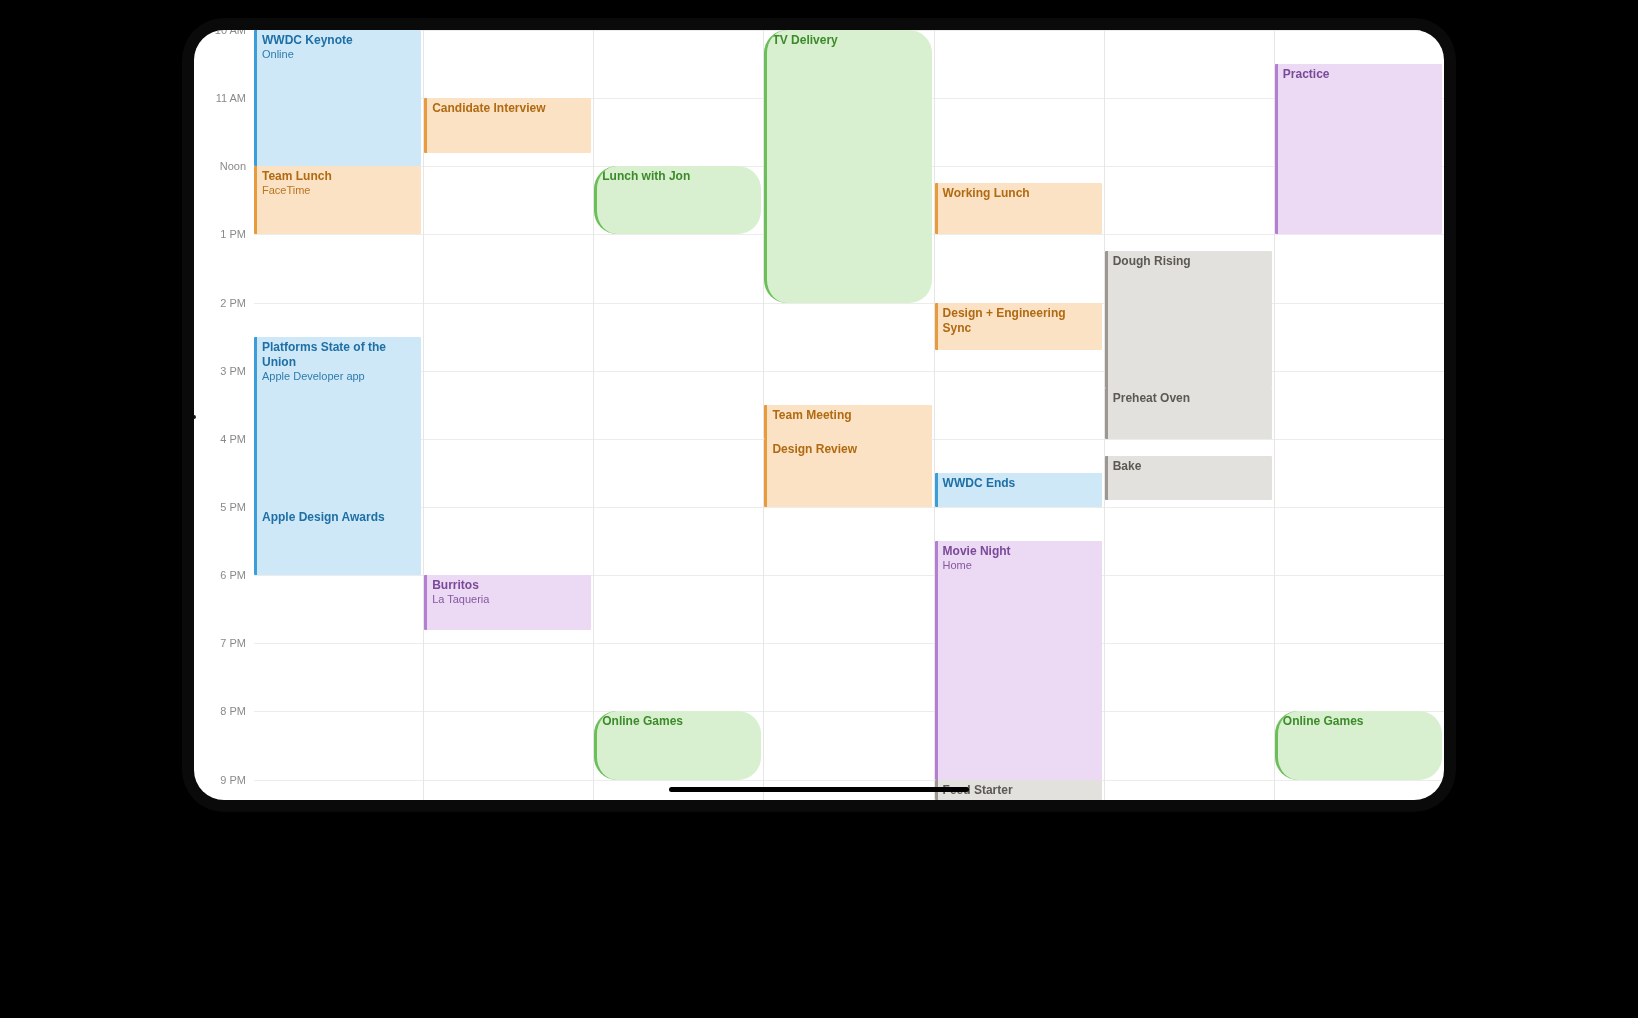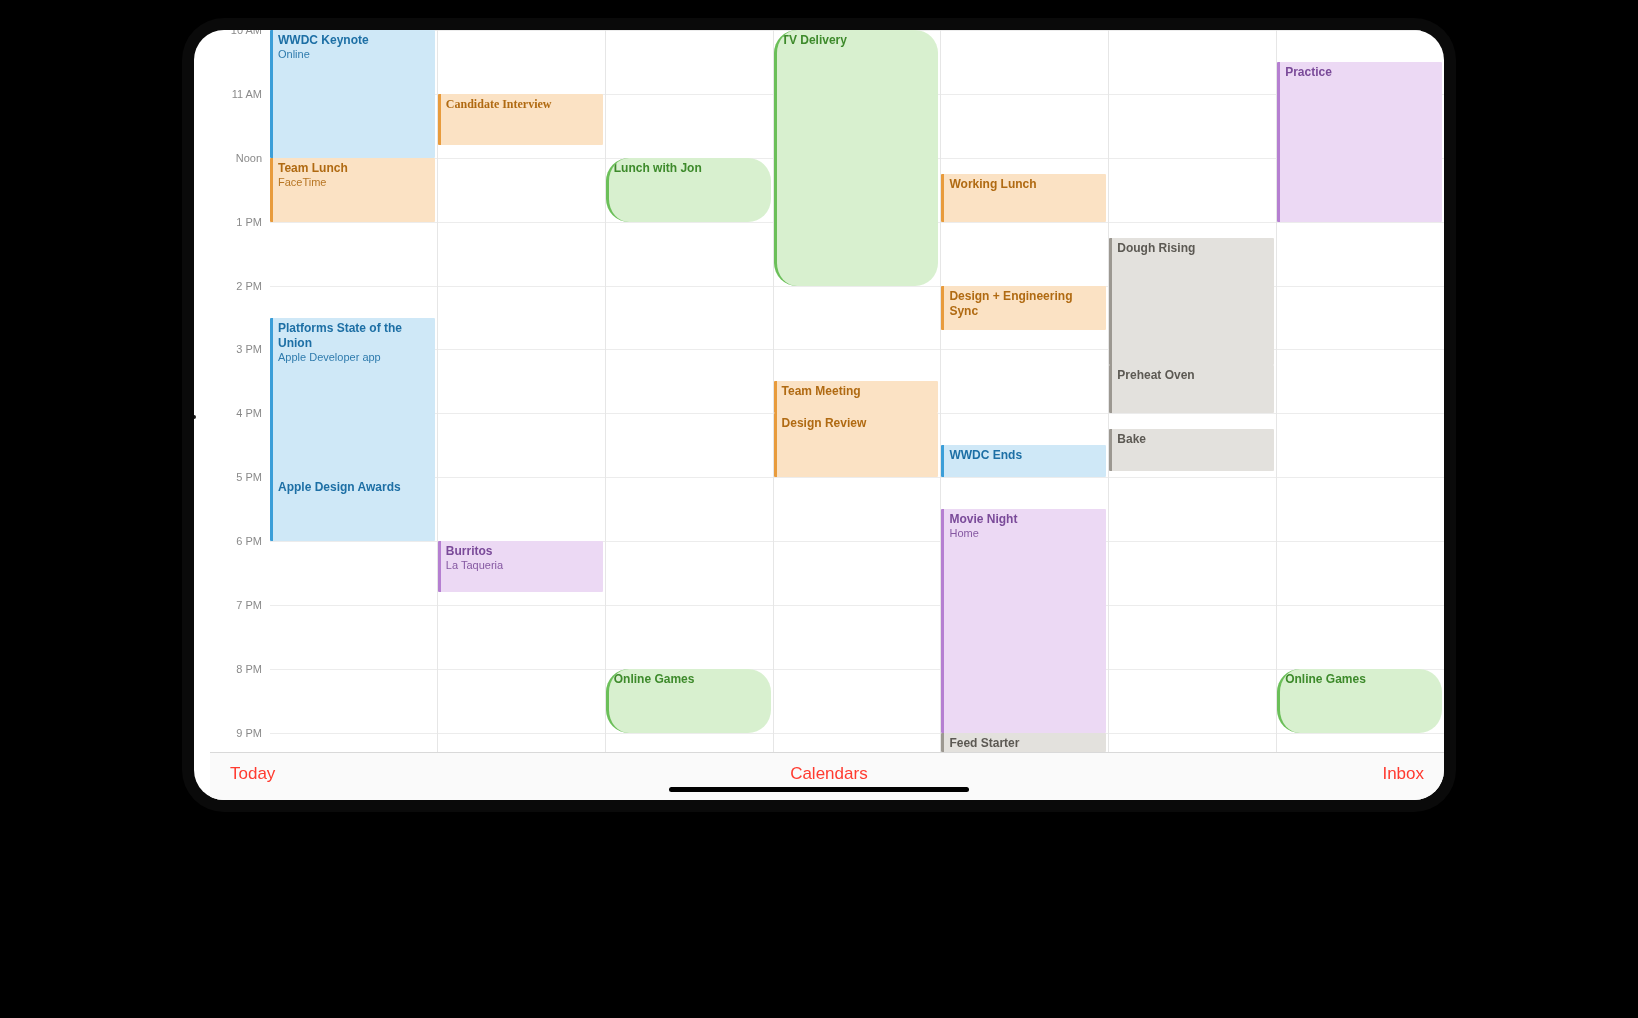--- a/index.html
+++ b/index.html
@@ -16,21 +16,20 @@
     position: relative;
     margin-top: 30px;
     width: 1250px;
     height: 770px;
     background: #fff;
     border-radius: 30px;
     overflow: hidden;
     box-shadow: 0 0 0 12px #0a0a0a, 0 0 60px rgba(0,0,0,.8);
     display: flex;
     flex-direction: column;
-    padding-left: 16px;
   }
   .bezel-dot {
     position: absolute;
     left: -2px; top: 50%;
     width: 4px; height: 4px;
     background: #1a1a1a;
     border-radius: 50%;
   }
   .calendar {
     flex: 1 1 auto;
@@ -168,21 +167,21 @@
             </div>
             <div class="ev c-blue" style="top: 39.823%; height: 24.7788%;">
               <div>Platforms State of the Union</div>
               <div class="sub">Apple Developer app</div>
             </div>
             <div class="ev c-blue" style="top: 61.9469%; height: 8.84956%;">
               <div>Apple Design Awards</div>
             </div>
           </div>
           <div class="col">
-            <div class="ev c-orange" style="top: 8.84956%; height: 7.07965%; font-family: Liberation Serif, serif;">
+            <div class="ev c-orange" style="top: 8.84956%; height: 7.07965%;">
               <div>Candidate Interview</div>
             </div>
             <div class="ev c-purple" style="top: 70.7965%; height: 7.07965%;">
               <div>Burritos</div>
               <div class="sub">La Taqueria</div>
             </div>
           </div>
           <div class="col">
             <div class="ev c-green" style="top: 17.6991%; height: 8.84956%;">
               <div>Lunch with Jon</div>
@@ -236,20 +235,15 @@
               <div>Practice</div>
             </div>
             <div class="ev c-green" style="top: 88.4956%; height: 8.84956%;">
               <div>Online Games</div>
             </div>
           </div>
         </div>
     </div>
   </div>
 
-  <div class="toolbar">
-    <span>Today</span>
-    <span>Calendars</span>
-    <span>Inbox</span>
-  </div>
 
   <div class="home-indicator"></div>
 </div>
 
 </body></html>

